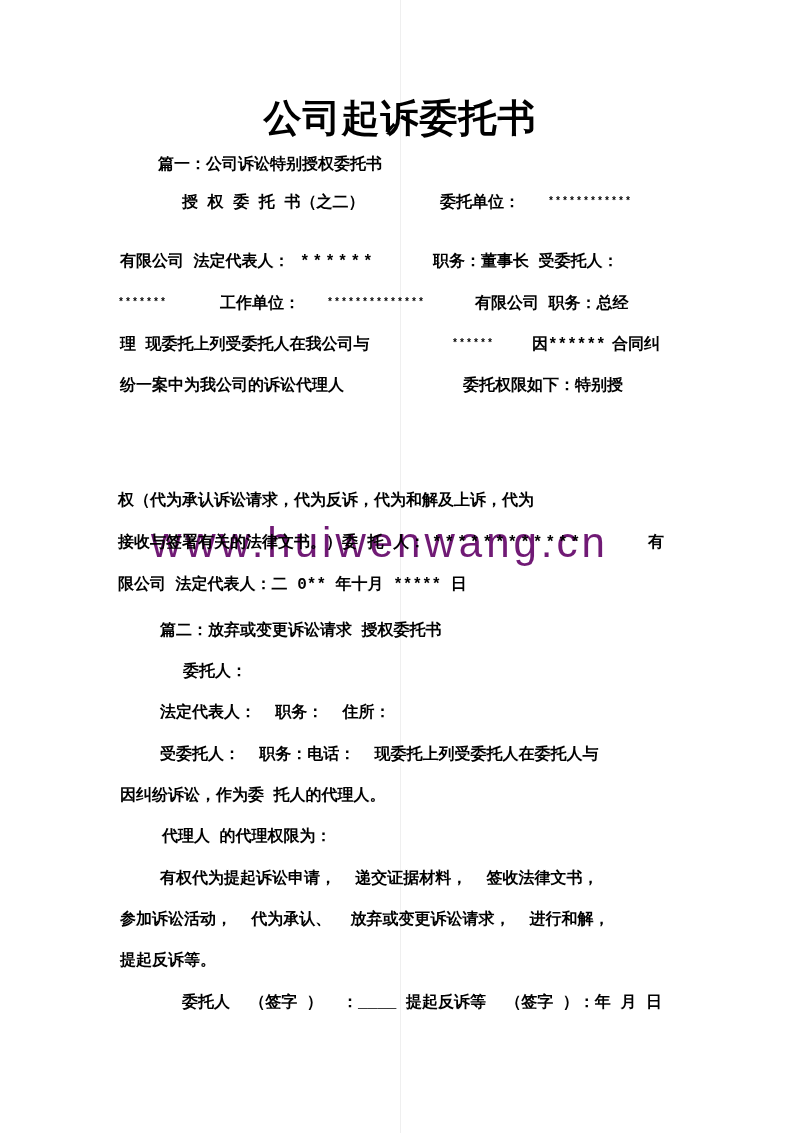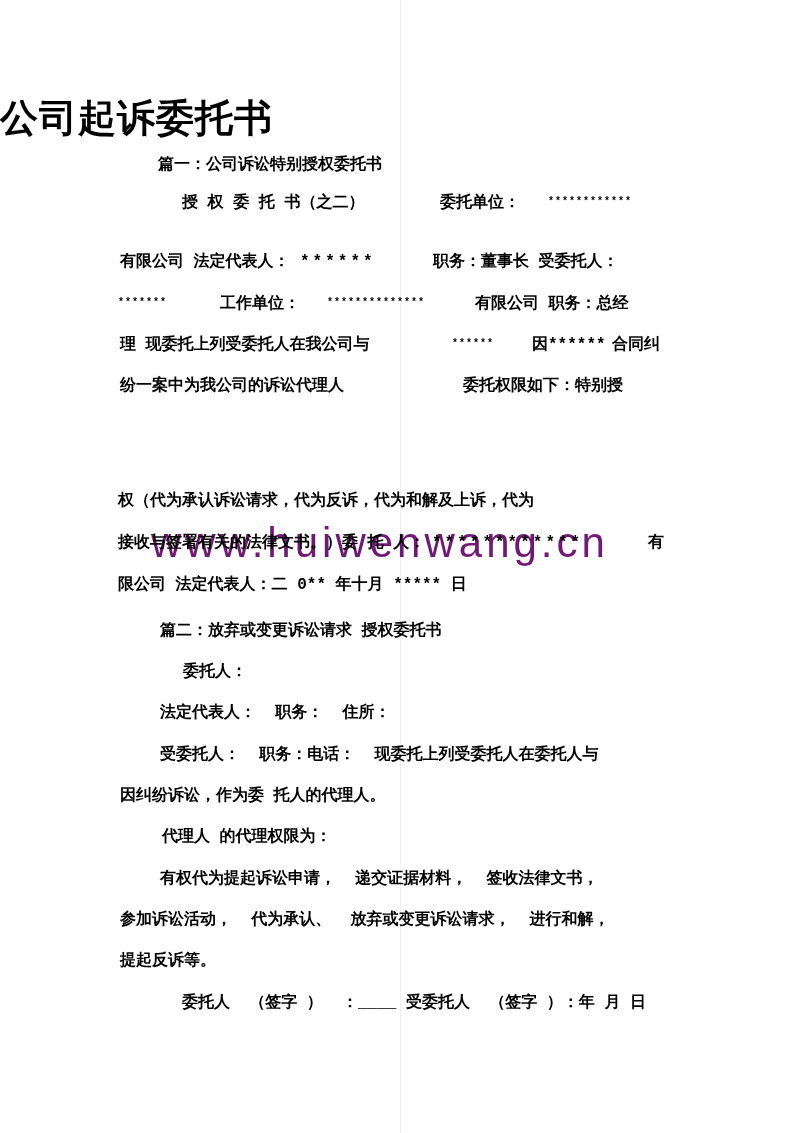--- a/index.html
+++ b/index.html
@@ -15,21 +15,21 @@
     position:absolute;left:400px;top:0;width:1px;height:100%;
     background:#efefef;z-index:0;
   }
   .watermark{
     position:absolute;left:151px;top:522px;
     font-size:42px;line-height:42px;letter-spacing:4px;
     font-weight:400;color:#701a75;z-index:0;white-space:pre;
   }
   .title{
     position:absolute;left:0;top:96px;width:100%;margin:0;
-    text-align:left;font-size:38px;line-height:44px;
+    text-align:center;font-size:38px;line-height:44px;
     font-weight:700;letter-spacing:1px;z-index:1;
   }
   .line{
     position:absolute;left:0;width:100%;height:22px;
     font-size:16px;line-height:20px;font-weight:600;z-index:1;
   }
   .seg{position:absolute;top:0;white-space:pre;font-family:Liberation Mono, monospace;}
   .stars-sm{font-size:10px;top:-1px;letter-spacing:1px;font-weight:700;}
   .stars-lg{letter-spacing:3px;font-weight:700;}
 </style>
@@ -123,16 +123,16 @@
 
   <div class="line" style="top:910px">
     <span class="seg" style="left:120px">参加诉讼活动，  代为承认、  放弃或变更诉讼请求，  进行和解，</span>
   </div>
 
   <div class="line" style="top:951px">
     <span class="seg" style="left:120px">提起反诉等。</span>
   </div>
 
   <div class="line" style="top:993px">
-    <span class="seg" style="left:182px">委托人  （签字 ）  ：____ 受委托人  （签字 ）：年 月 日</span>
+    <span class="seg" style="left:182px">委托人  （签字 ）  ：____ 提起反诉等  （签字 ）：年 月 日</span>
   </div>
 
 </div>
 
 </body></html>

